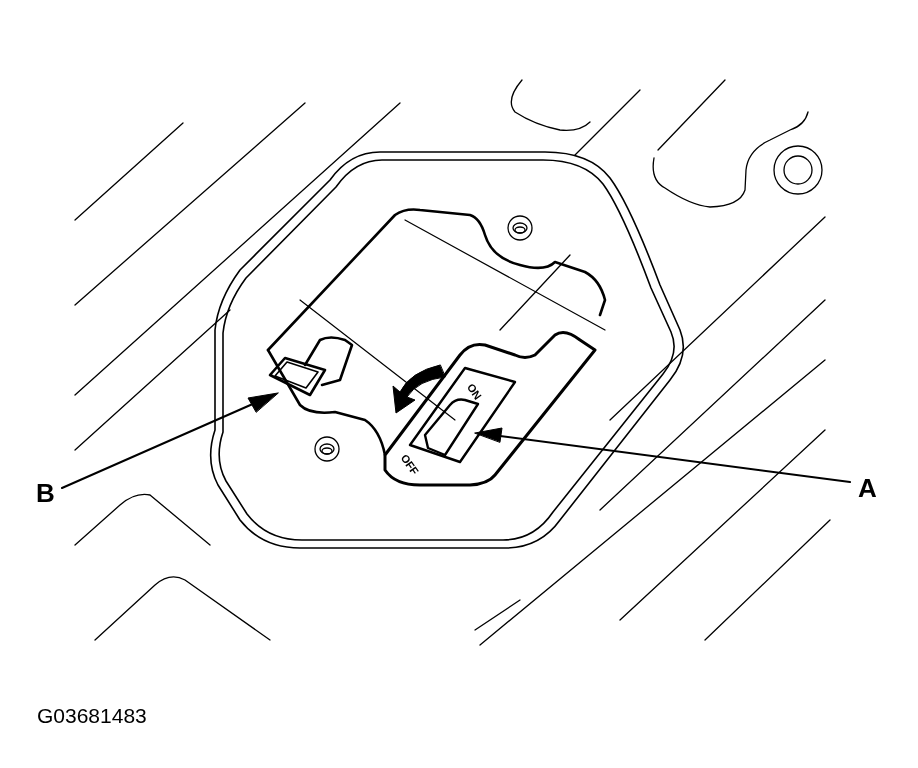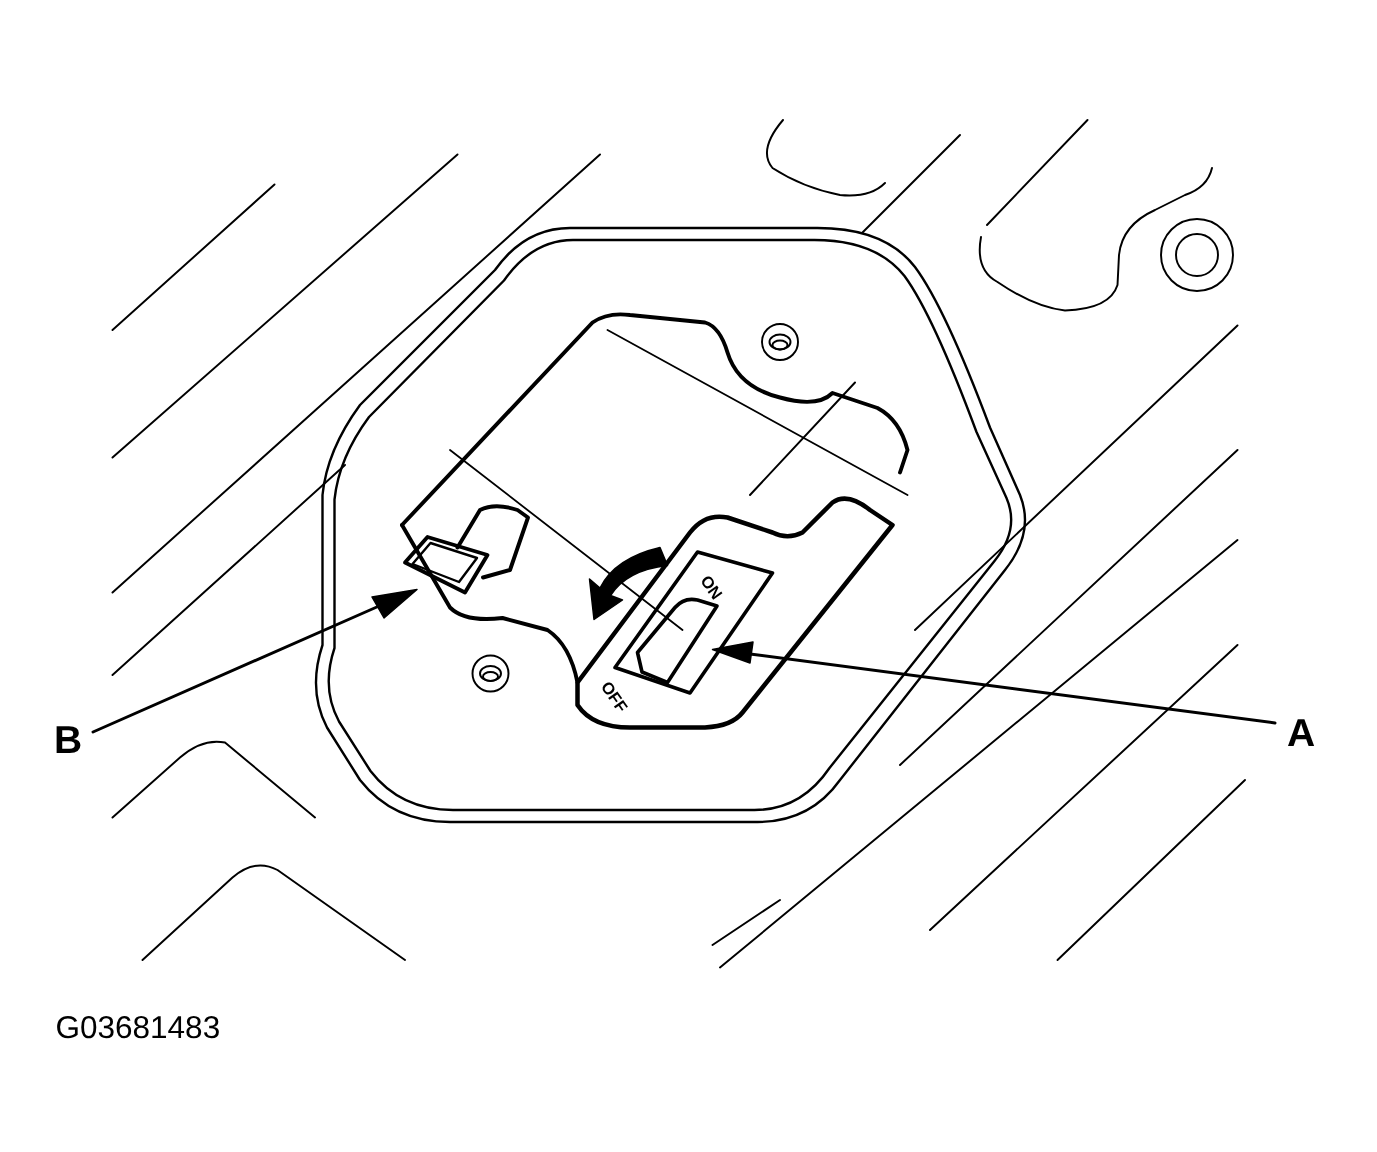--- a/index.html
+++ b/index.html
@@ -84,14 +84,14 @@
     </g>
     <polygon points="278,393 248,398 256,412" fill="#000"></polygon>
     <polygon points="475,433 502,428 500,442" fill="#000"></polygon>
 
     <text x="468" y="392" font-family="Liberation Sans, sans-serif" font-weight="bold" font-size="11" fill="#000" stroke="none" transform="rotate(55 472 388)">ON</text>
     <text x="400" y="466" font-family="Liberation Sans, sans-serif" font-weight="bold" font-size="11" fill="#000" stroke="none" transform="rotate(55 408 462)">OFF</text>
   </svg>
 
   <div class="label" style="left:36px; top:480px;">B</div>
   <div class="label" style="left:858px; top:475px;">A</div>
-  <div class="code" style="left:37px; top:675px;text-align:right;">G03681483</div>
+  <div class="code" style="left:37px; top:705px;text-align:right;">G03681483</div>
 </div>
 
 </body></html>

